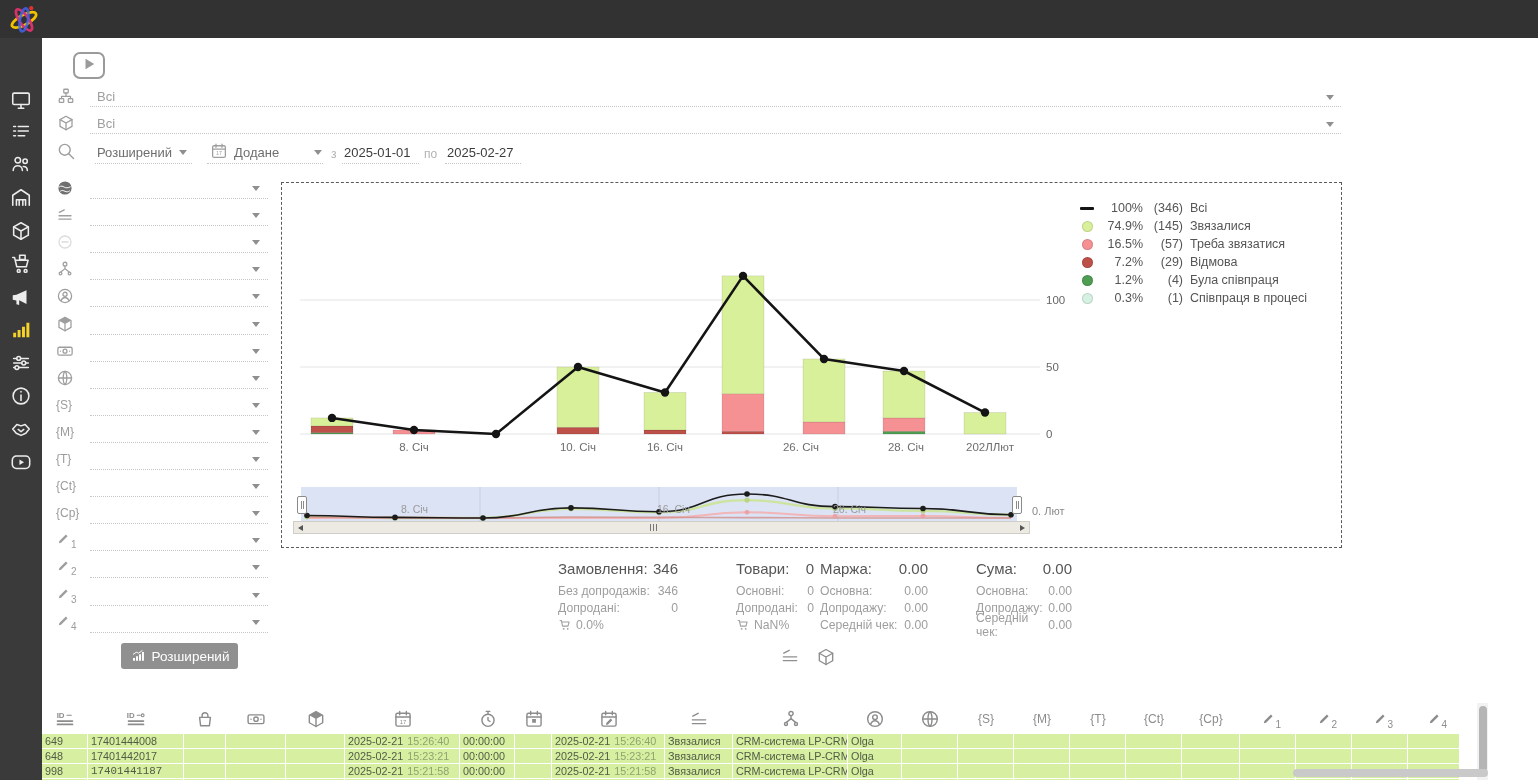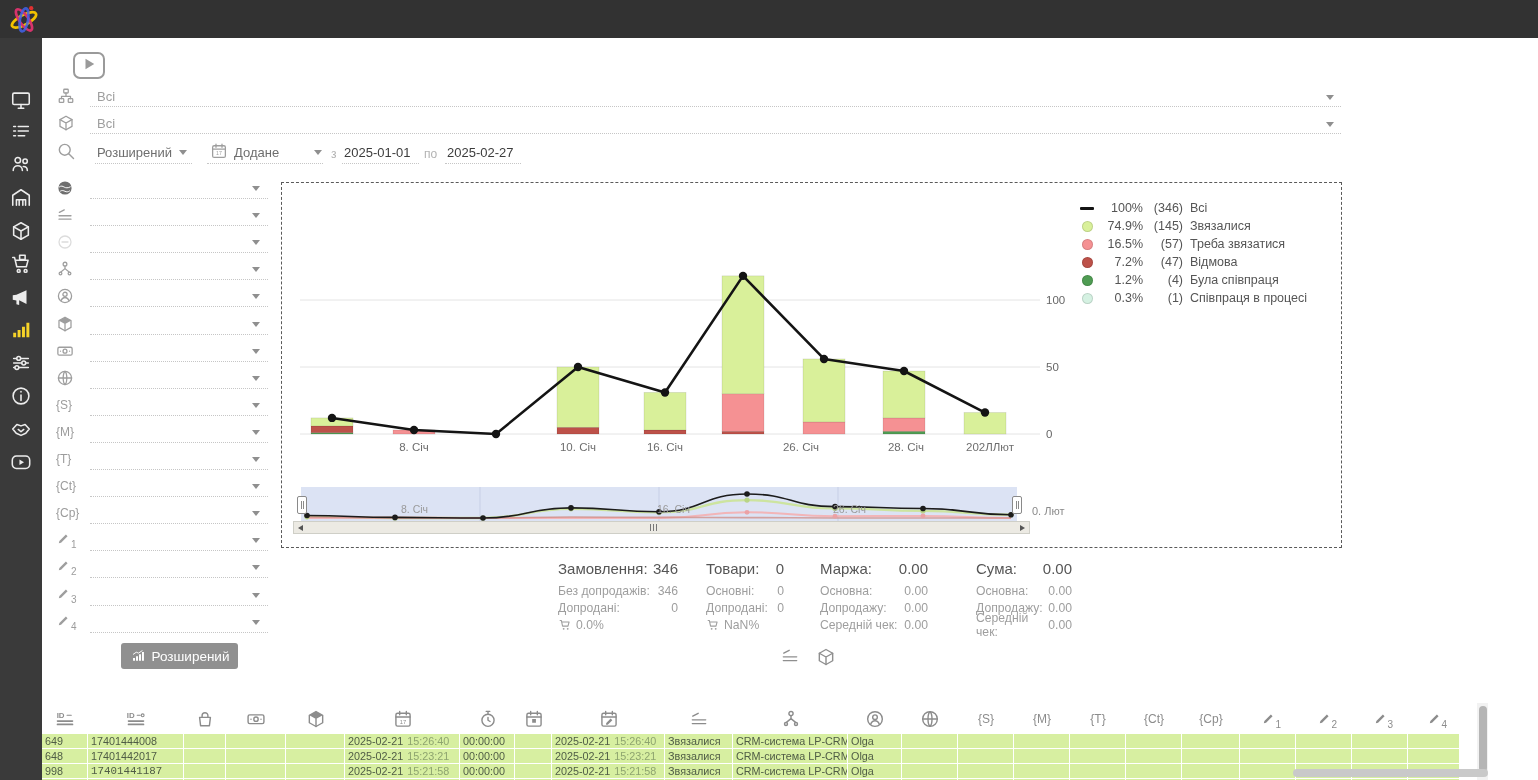--- a/index.html
+++ b/index.html
@@ -407,21 +407,21 @@
           </span>
           <span class="lg-pct">16.5%</span>
           <span class="lg-cnt">(57)</span>
           <span class="lg-lbl">Треба звязатися</span>
         </div>
         <div class="lg-row">
           <span class="lg-sw">
             <span style="width:11px;height:11px;border-radius:50%;background:#bd5149;box-shadow:inset 0 0 0 1px rgba(0,0,0,0.12);"></span>
           </span>
           <span class="lg-pct">7.2%</span>
-          <span class="lg-cnt">(47)</span>
+          <span class="lg-cnt">(29)</span>
           <span class="lg-lbl">Відмова</span>
         </div>
         <div class="lg-row">
           <span class="lg-sw">
             <span style="width:11px;height:11px;border-radius:50%;background:#4f9c53;box-shadow:inset 0 0 0 1px rgba(0,0,0,0.12);"></span>
           </span>
           <span class="lg-pct">1.2%</span>
           <span class="lg-cnt">(4)</span>
           <span class="lg-lbl">Була співпраця</span>
         </div>
@@ -511,21 +511,21 @@
         </div>
         <div class="stat-cart">
           <span style="width:14px;height:13px;display:inline-block;color:#9e9e9e;"><svg viewBox="0 0 24 24" width="100%" height="100%" fill="none" stroke="currentColor" stroke-width="1.7" stroke-linecap="round" stroke-linejoin="round">
               <circle cx="9.5" cy="20" r="1.7" fill="currentColor" stroke="none"></circle>
               <circle cx="17" cy="20" r="1.7" fill="currentColor" stroke="none"></circle>
               <path d="M3 4.5h2.2L7.5 15h10l2-7.5H6.2" stroke-width="2"></path>
             </svg></span>
           <span>0.0%</span>
         </div>
       </div>
-      <div class="stat-col" style="left: 706px; width: 78px;">
+      <div class="stat-col" style="left: 736px; width: 78px;">
         <div class="stat-head">
           <span>Товари:</span>
           <span>0</span>
         </div>
         <div class="stat-sub">
           <span>Основні:</span>
           <span>0</span>
         </div>
         <div class="stat-sub">
           <span>Допродані:</span>

